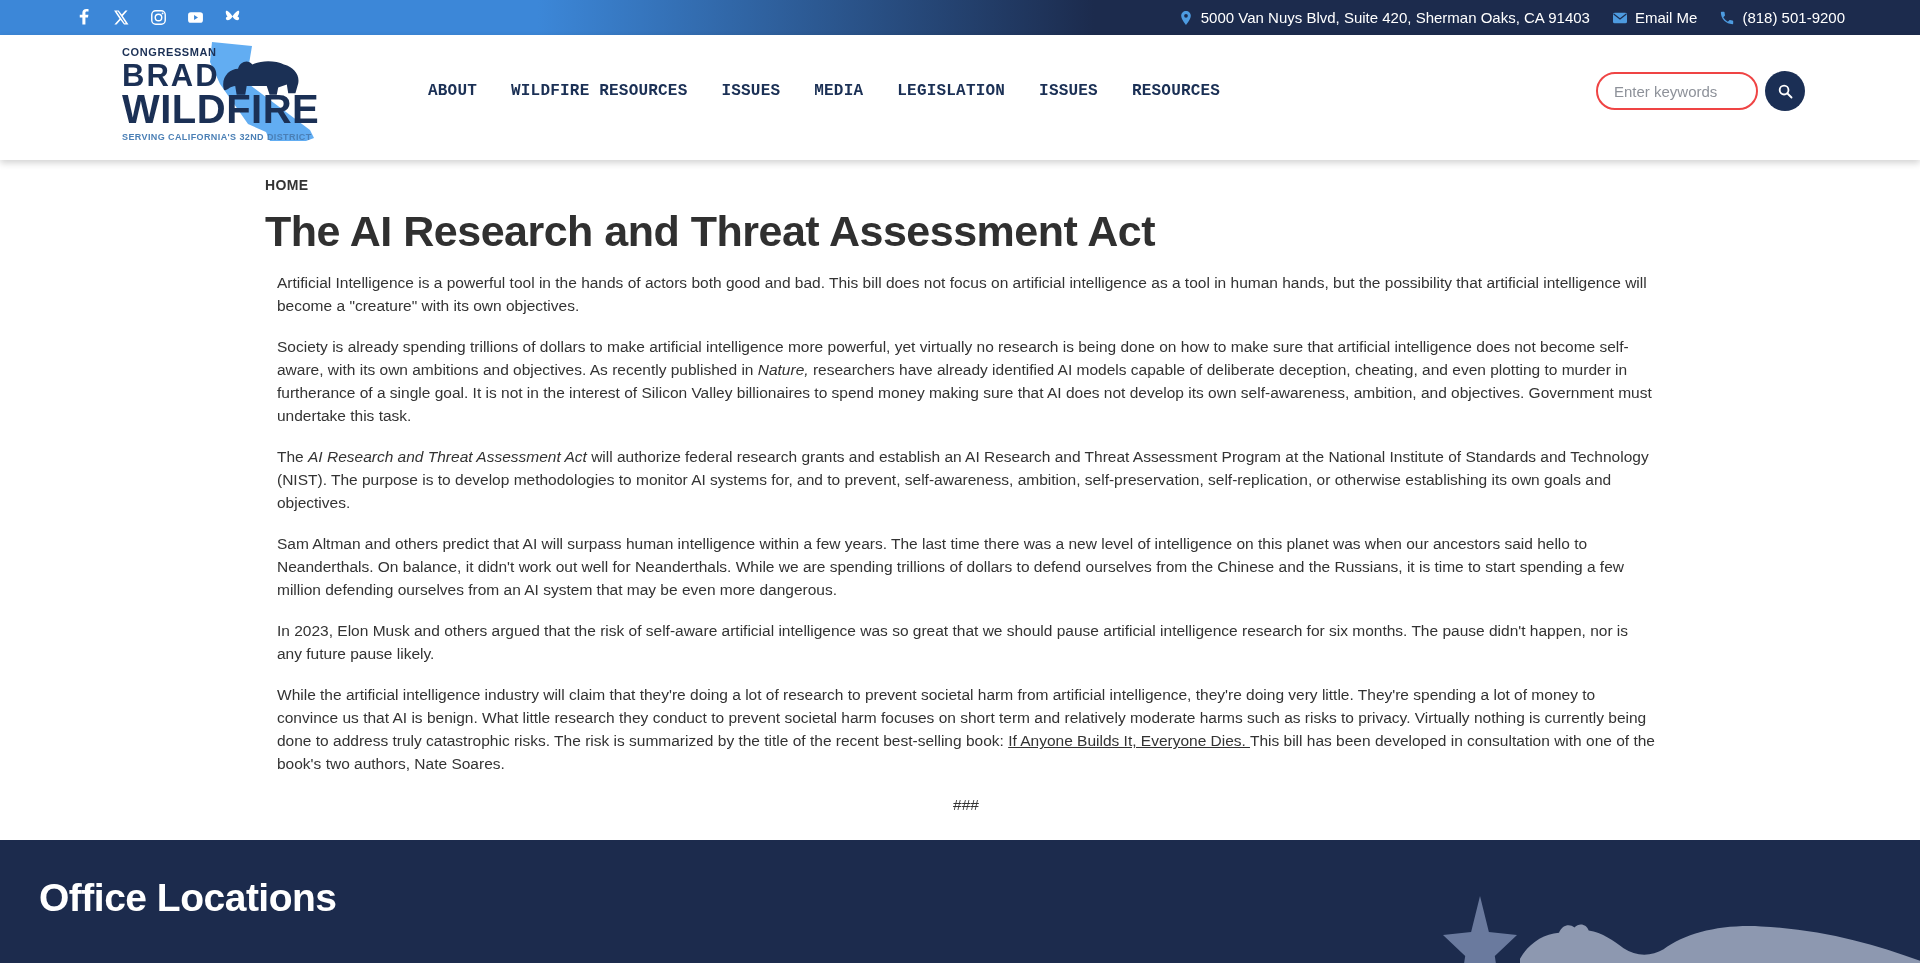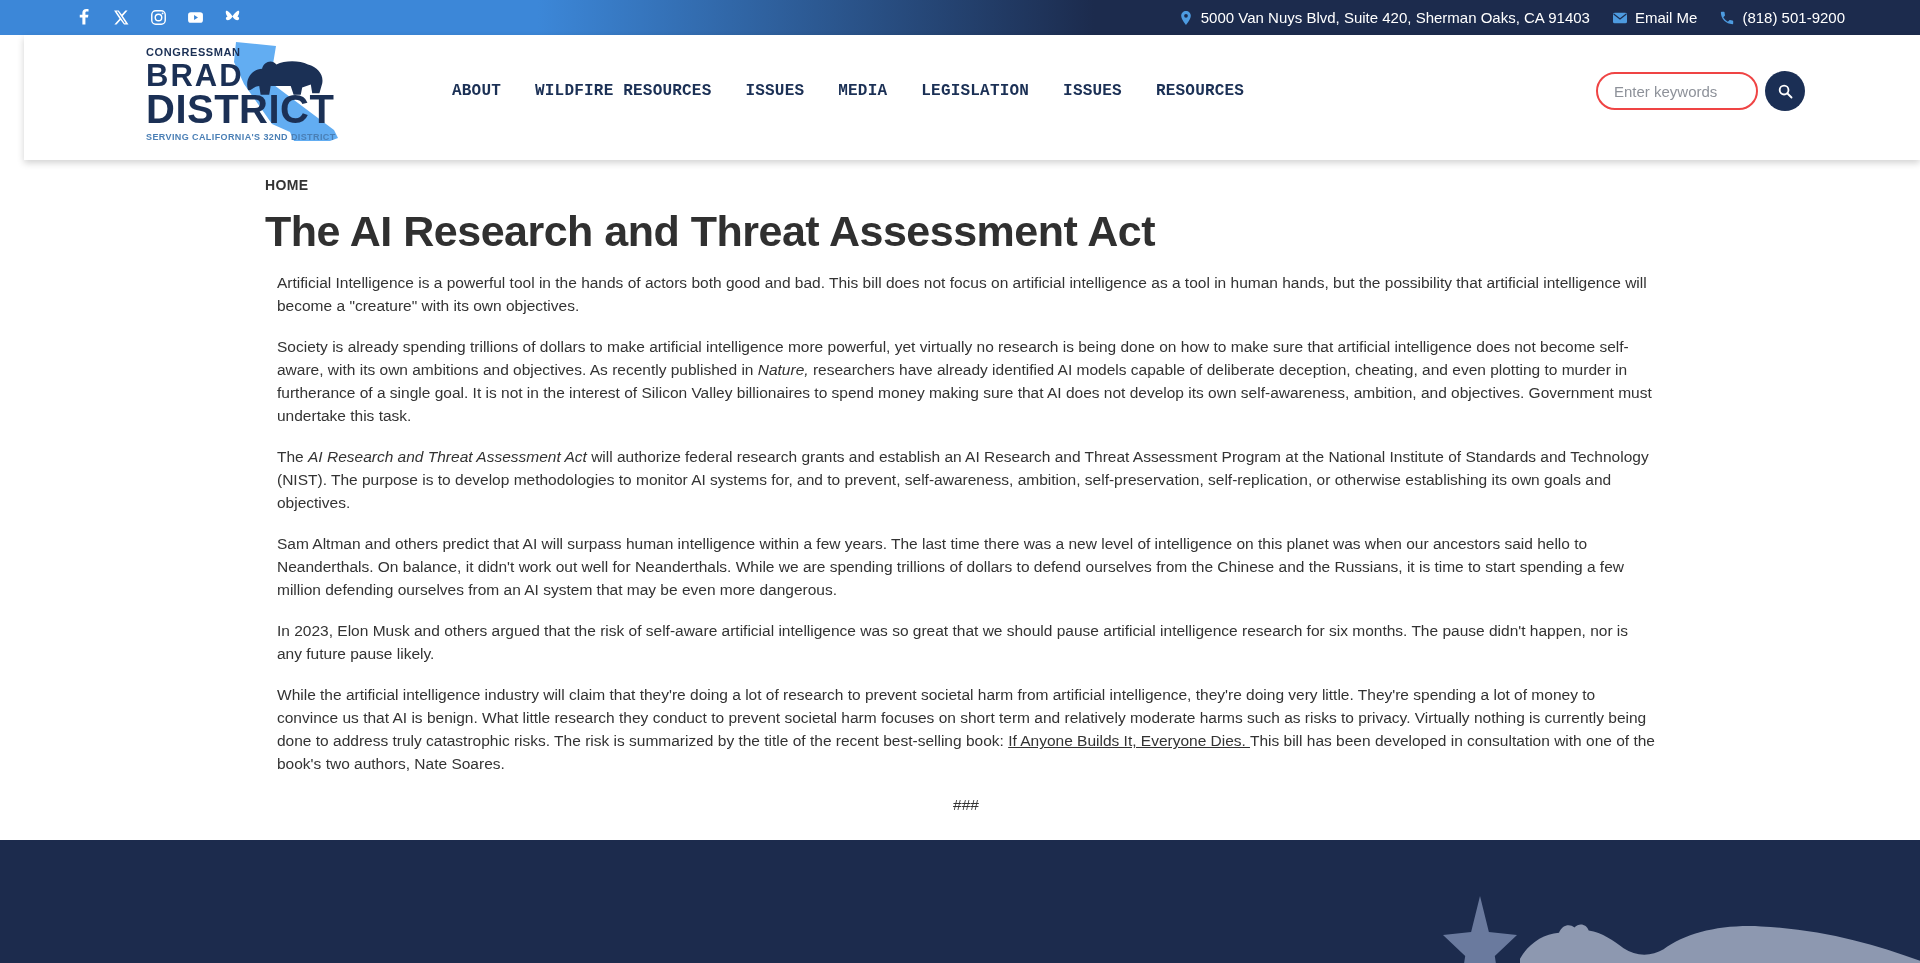--- a/index.html
+++ b/index.html
@@ -22,21 +22,20 @@
   .contact { display:flex; align-items:flex-end; gap:22px; font-size:15px; }
   .contact-item { display:flex; align-items:center; gap:7px; color:#fff; text-decoration:none; cursor:pointer; white-space:nowrap; }
   .contact-item svg { width:16px; height:16px; flex-shrink:0; }
 
   
   .site-header {
     height:125px; background:#fff; position:relative; z-index:6;
     display:flex; align-items:center;
     padding:0 115px 13px 122px;
     box-shadow:0 3px 7px rgba(0,0,0,0.18);
-    margin-left:24px;
   }
   .logo { position:relative; width:200px; height:102px; flex-shrink:0; cursor:pointer; }
   .logo-ca { position:absolute; left:74px; top:0; width:124px; height:102px; z-index:1; }
   .logo-bear { position:absolute; left:96px; top:14px; width:86px; height:44px; z-index:2; }
   .logo-text { position:relative; z-index:3; padding-top:7px; color:#1b3055; line-height:1; }
   .logo-line1 { font-size:11px; font-weight:700; letter-spacing:0.6px; }
   .logo-line2 { font-size:31px; font-weight:800; letter-spacing:2px; margin-top:2px; }
   .logo-line3 { font-size:40px; font-weight:800; letter-spacing:0.5px; margin-top:-2px; }
   .logo-tagline { font-size:9px; font-weight:700; letter-spacing:0.4px; color:#4a7fb5; margin-top:4px; }
 
@@ -153,21 +152,21 @@
   <div class="logo">
     <svg class="logo-ca" viewBox="0 0 124 102" preserveAspectRatio="none">
       <path d="M16,2 L56,6 L50,42 L114,90 L118,98 L110,101 L74,101 L70,92 L52,84 L38,64 L24,44 L14,22 Z" fill="#62adf2"></path>
     </svg>
     <svg class="logo-bear" viewBox="0 0 60 30">
       <path d="M4,24 C2,16 8,10 14,10 C15,5 21,3 24,7 C30,4 40,4 46,7 C53,9 57,14 56,20 L54,27 L49,27 L48,21 L42,23 L41,28 L36,28 L34,22 L20,22 L19,28 L13,28 L12,22 C8,22 5,27 4,24 Z" fill="#1b3055"></path>
     </svg>
     <div class="logo-text">
       <div class="logo-line1">CONGRESSMAN</div>
       <div class="logo-line2">BRAD</div>
-      <div class="logo-line3">DISTRICT</div>
+      <div class="logo-line3">WILDFIRE</div>
       <div class="logo-tagline">SERVING CALIFORNIA'S 32ND DISTRICT</div>
     </div>
   </div>
 
   <nav class="nav">
     <a>ABOUT</a>
     <a>WILDFIRE RESOURCES</a>
     <a>ISSUES</a>
     <a>MEDIA</a>
     <a>LEGISLATION</a>
@@ -196,19 +195,20 @@
       <p><span>Society is already spending trillions of dollars to make artificial intelligence more powerful, yet virtually no research is being done on how to make sure that artificial intelligence does not become self-aware, with its own ambitions and objectives. As recently published in </span><em>Nature,</em><span> researchers have already identified AI models capable of deliberate deception, cheating, and even plotting to murder in furtherance of a single goal. It is not in the interest of Silicon Valley billionaires to spend money making sure that AI does not develop its own self-awareness, ambition, and objectives. Government must undertake this task.</span></p>
       <p><span>The </span><em>AI Research and Threat Assessment Act</em><span> will authorize federal research grants and establish an AI Research and Threat Assessment Program at the National Institute of Standards and Technology (NIST). The purpose is to develop methodologies to monitor AI systems for, and to prevent, self-awareness, ambition, self-preservation, self-replication, or otherwise establishing its own goals and objectives.</span></p>
       <p><span>Sam Altman and others predict that AI will surpass human intelligence within a few years. The last time there was a new level of intelligence on this planet was when our ancestors said hello to Neanderthals. On balance, it didn't work out well for Neanderthals. While we are spending trillions of dollars to defend ourselves from the Chinese and the Russians, it is time to start spending a few million defending ourselves from an AI system that may be even more dangerous.</span></p>
       <p><span>In 2023, Elon Musk and others argued that the risk of self-aware artificial intelligence was so great that we should pause artificial intelligence research for six months. The pause didn't happen, nor is any future pause likely.</span></p>
       <p><span>While the artificial intelligence industry will claim that they're doing a lot of research to prevent societal harm from artificial intelligence, they're doing very little. They're spending a lot of money to convince us that AI is benign. What little research they conduct to prevent societal harm focuses on short term and relatively moderate harms such as risks to privacy. Virtually nothing is currently being done to address truly catastrophic risks. The risk is summarized by the title of the recent best-selling book: </span><a class="book-link">If Anyone Builds It, Everyone Dies. </a><span>This bill has been developed in consultation with one of the book's two authors, Nate Soares.</span></p>
       <p class="end-mark">###</p>
     </div>
 </main>
 
 <footer class="footer">
+  <h2>Office Locations</h2>
   <svg class="footer-star" viewBox="0 0 100 200" preserveAspectRatio="none">
     <polygon points="50,0 62,48 100,52 70,80 84,170 50,112 16,170 30,80 0,52 38,48" fill="#6a7a9e"></polygon>
   </svg>
   <svg class="footer-bear" viewBox="0 0 390 46" preserveAspectRatio="none">
     <path d="M0,46 L0,40 C8,26 22,16 38,15 C41,8 48,6 53,10 C58,5 65,7 67,13 C80,15 92,23 101,30 C113,38 128,38 140,31 C162,15 196,7 235,9 C295,12 345,26 390,42 L390,46 Z" fill="#8d98b0"></path>
   </svg>
 </footer>
 
 </body></html>

